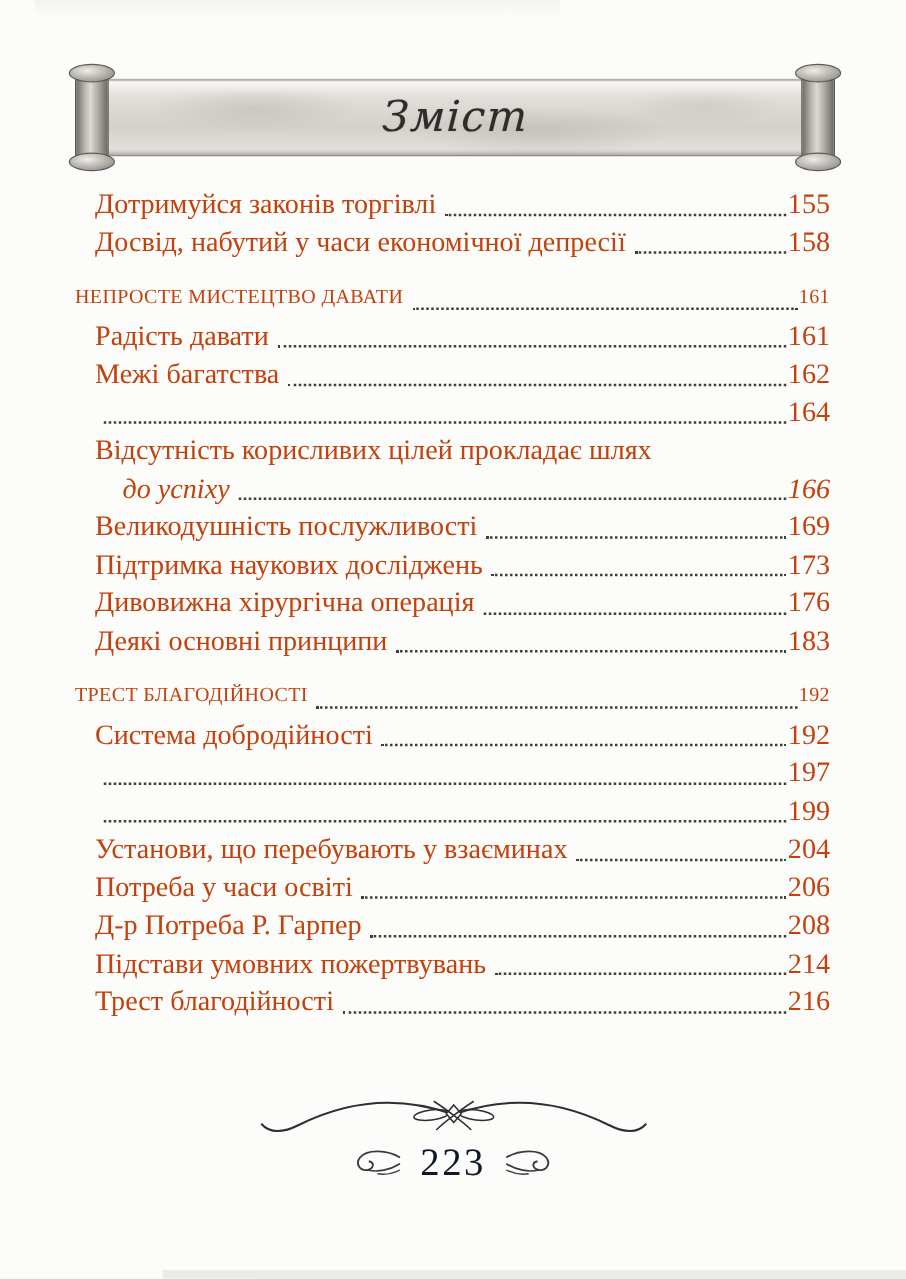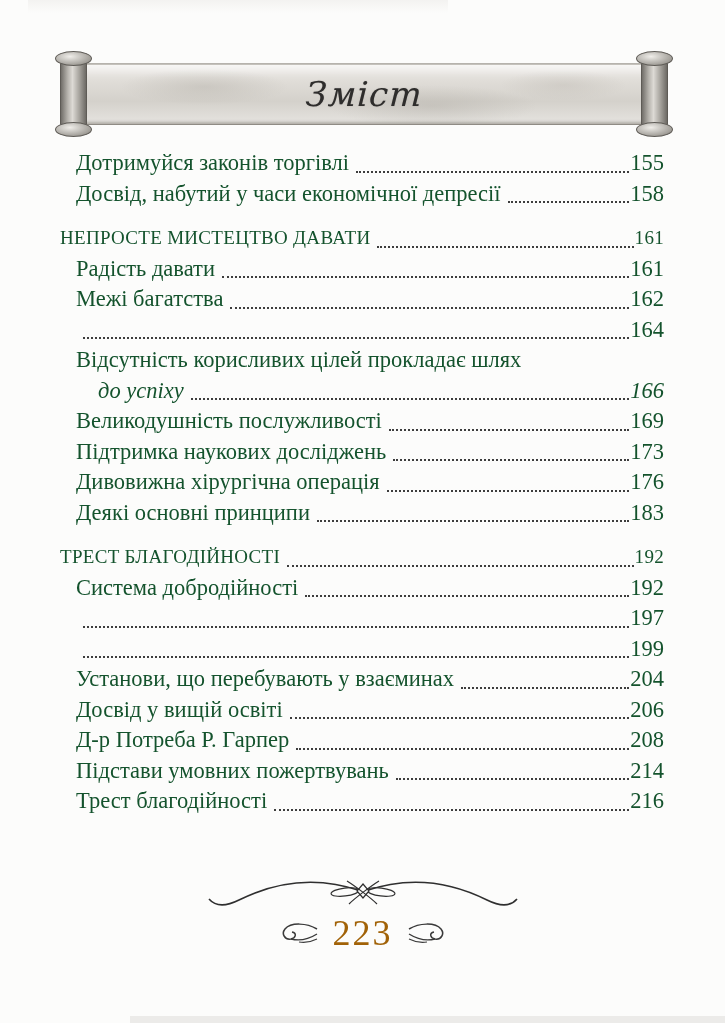--- a/index.html
+++ b/index.html
@@ -71,24 +71,24 @@
   .knob-bottom { bottom: -8px; }
 
   
   .toc {
     position: absolute; left: 60px; top: 148px; width: 604px;
   }
   .toc-row {
     display: flex; align-items: flex-end;
     font-size: 22.5px;
     line-height: 30.5px;
-    color: #14532d;
+    color: #c2410c;
   }
   .toc-row.section {
-    font-size: 19px;
+    font-size: 16px;
     margin-top: 14px;
     letter-spacing: .3px;
   }
   .toc-row.sub  { padding-left: 16px; }
   .toc-row.wrap { padding-left: 16px; }
   .toc-row.cont { padding-left: 38px; font-style: italic; }
   .toc-label { white-space: nowrap; }
   .leader {
     flex: 1 1 auto;
     margin: 0 1px 6px 7px;
@@ -101,23 +101,23 @@
   .flourish {
     position: absolute; left: 0; right: 0; top: 866px;
     display: flex; justify-content: center;
   }
   .folio {
     position: absolute; left: 0; right: 0; top: 912px;
     display: flex; align-items: center; justify-content: center;
     gap: 14px;
   }
   .folio-number {
-    font-size: 36px;
+    font-size: 31px;
     letter-spacing: 2px;
-    color: #a16207;
+    color: #0f172a;
   }
   .swirl svg { display: block; }
   svg path, svg ellipse { vector-effect: non-scaling-stroke; }
 </style>
 </head>
 <body>
 
 <div class="page">
 
   <div class="edge-top"></div>
@@ -211,21 +211,21 @@
       <div class="toc-row sub">
         <span class="leader"></span>
         <span class="toc-page">199</span>
       </div>
       <div class="toc-row sub">
         <span class="toc-label">Установи, що перебувають у взаєминах</span>
         <span class="leader"></span>
         <span class="toc-page">204</span>
       </div>
       <div class="toc-row sub">
-        <span class="toc-label">Досвід у вищій освіті</span>
+        <span class="toc-label">Потреба у часи освіті</span>
         <span class="leader"></span>
         <span class="toc-page">206</span>
       </div>
       <div class="toc-row sub">
         <span class="toc-label">Д-р Потреба Р. Гарпер</span>
         <span class="leader"></span>
         <span class="toc-page">208</span>
       </div>
       <div class="toc-row sub">
         <span class="toc-label">Підстави умовних пожертвувань</span>

